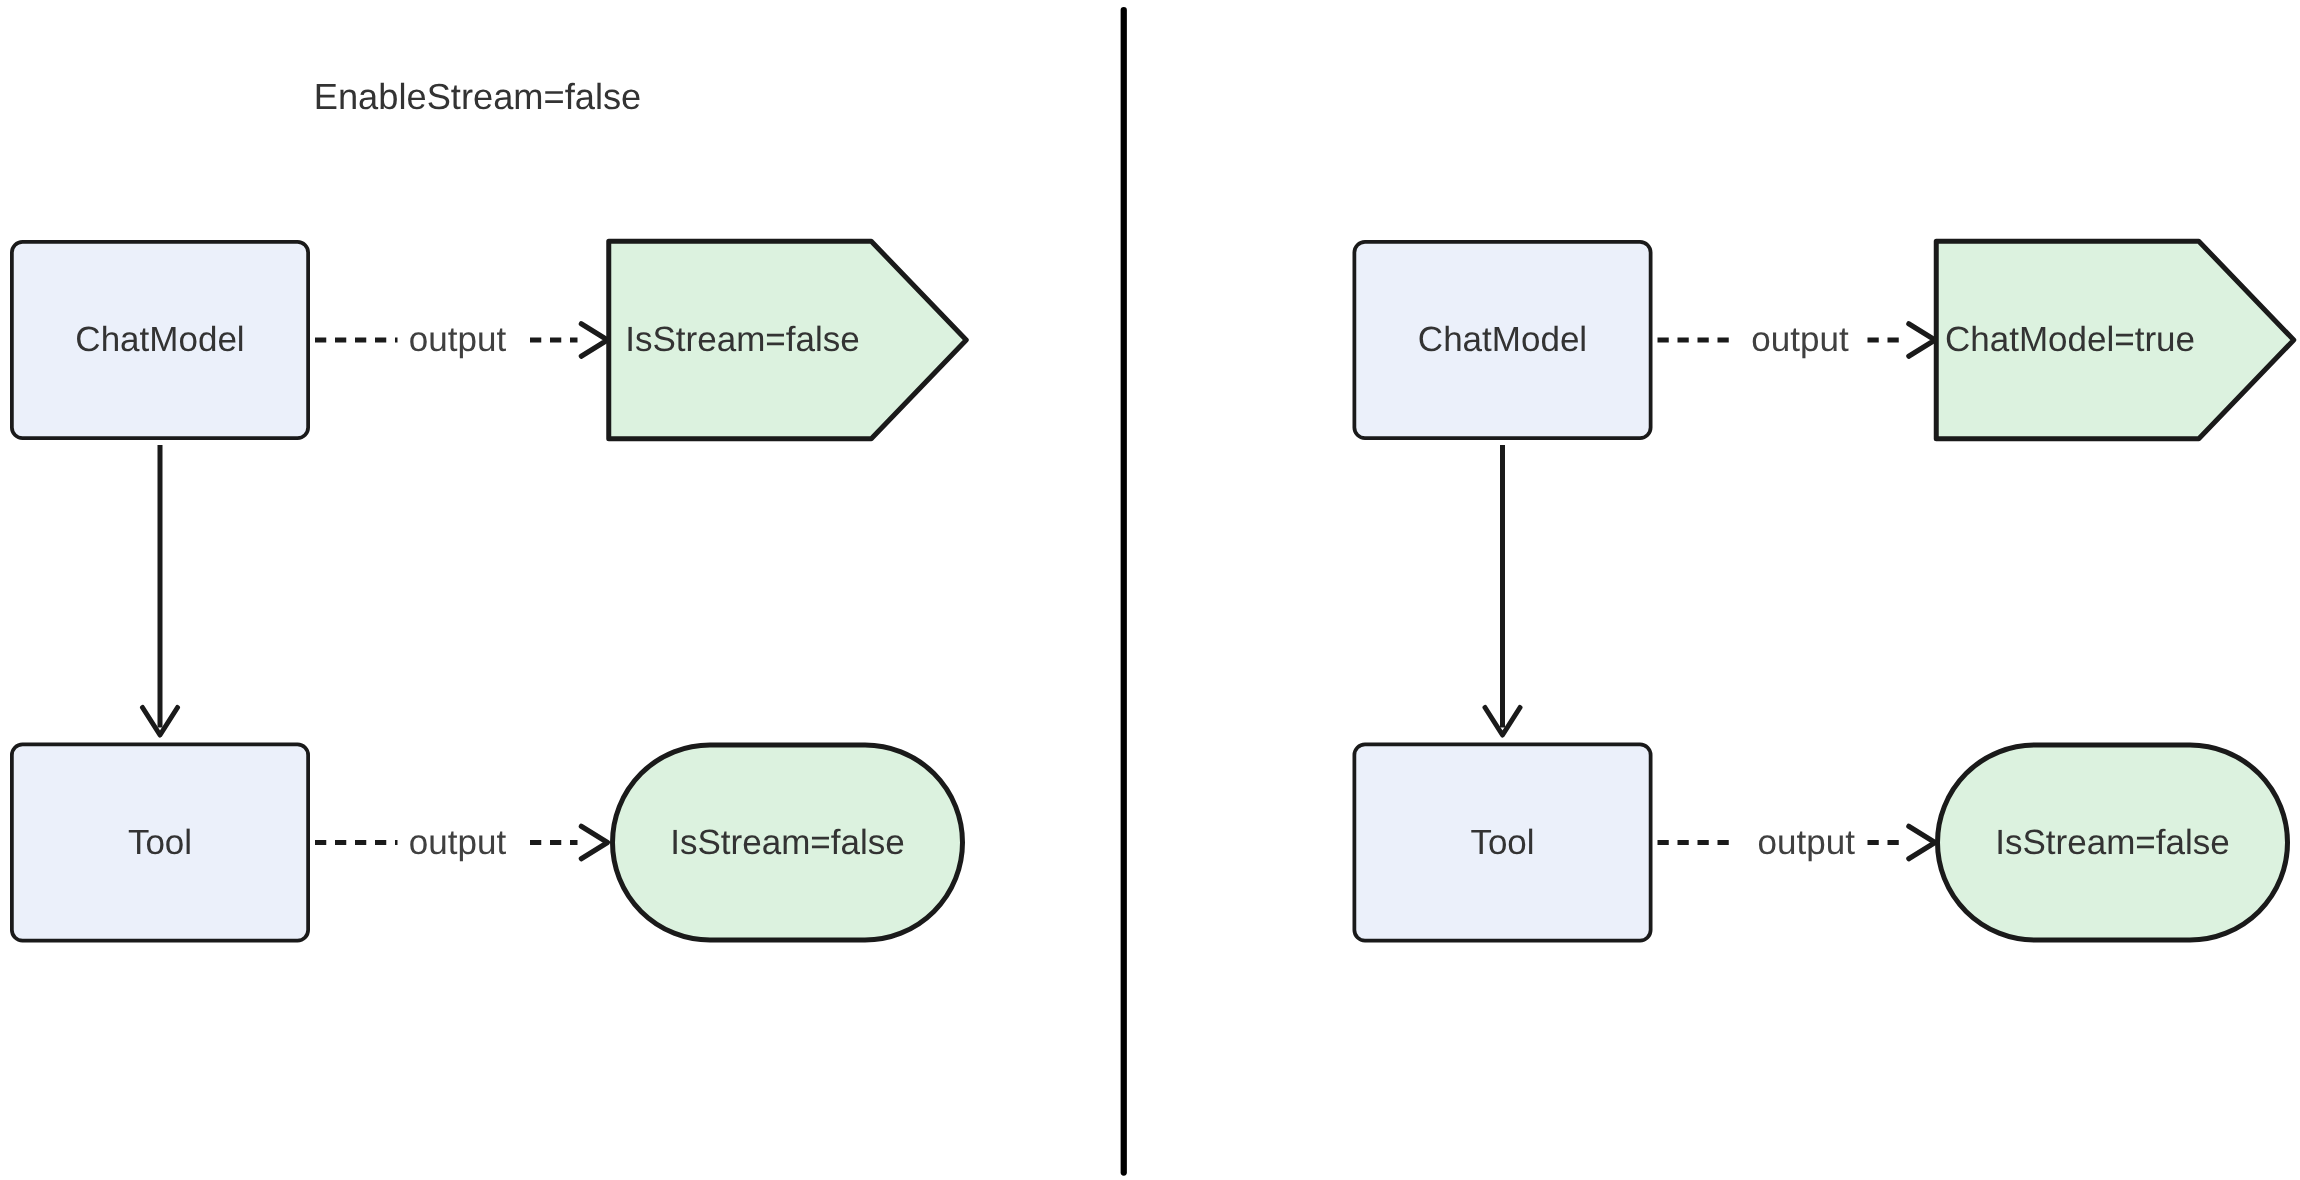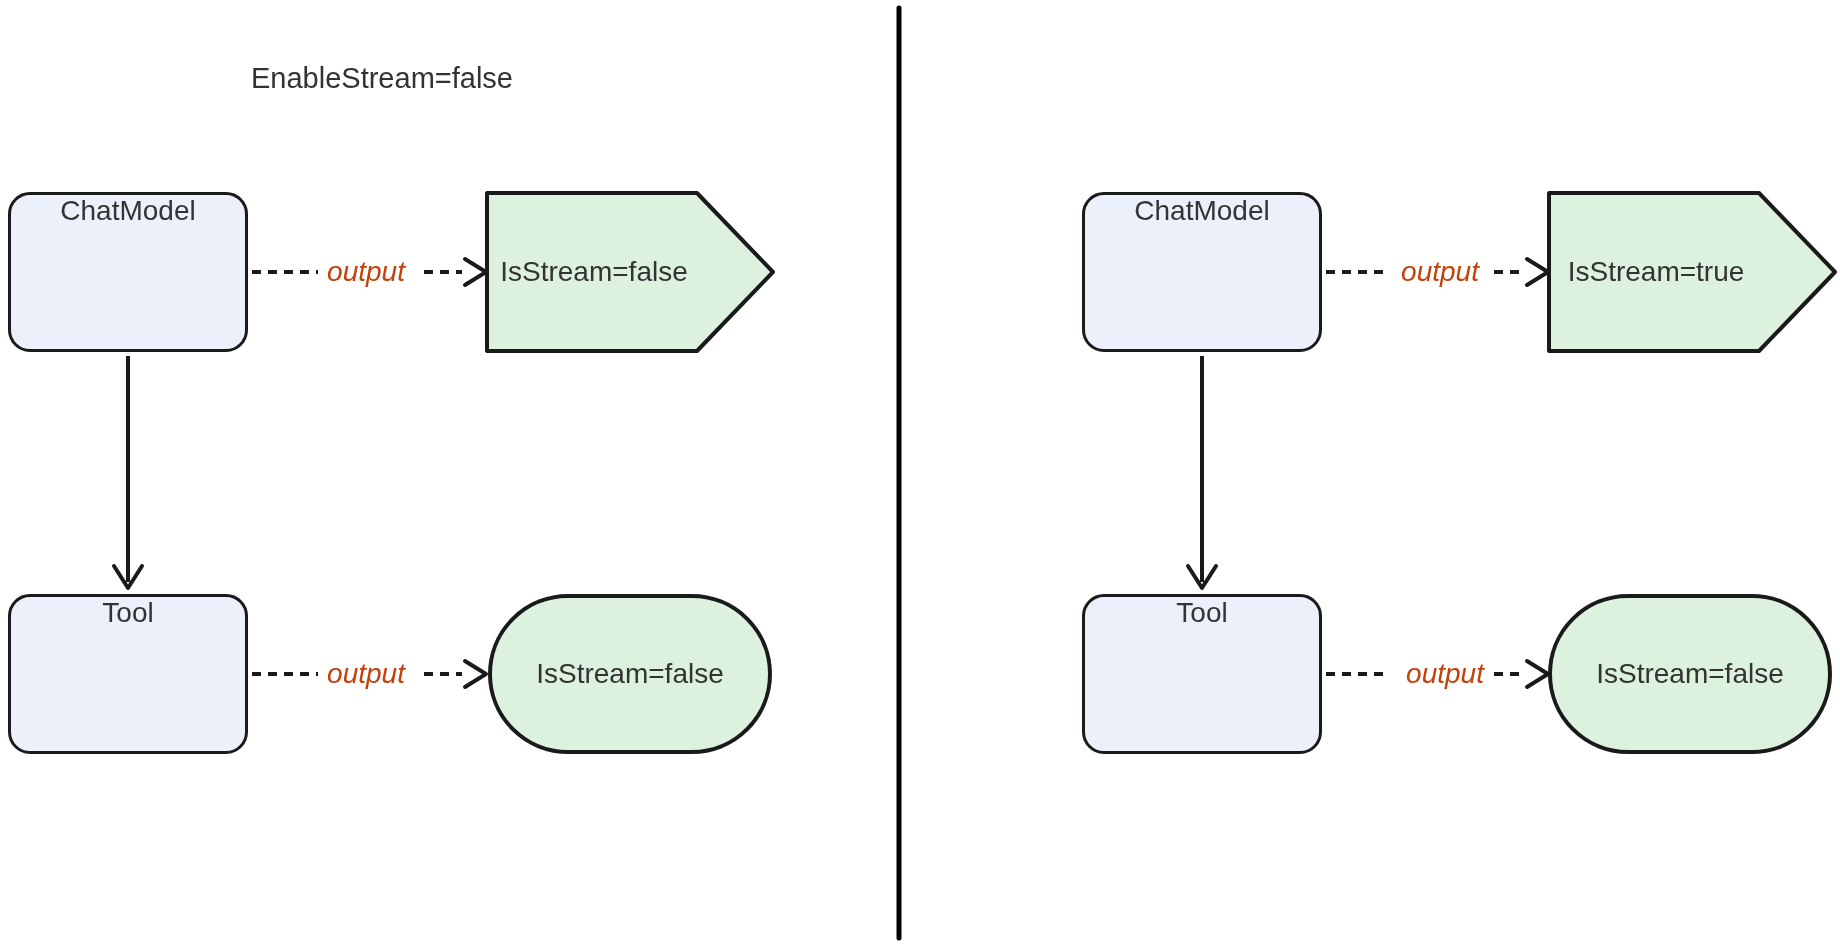--- a/index.html
+++ b/index.html
@@ -30,23 +30,23 @@
     color: #333333;
     z-index: 2;
   }
   .node-box {
     position: absolute;
     width: 240px;
     height: 160px;
     box-sizing: border-box;
     background: #EBF0FA;
     border: 3.5px solid #1a1a1a;
-    border-radius: 22px;
+    border-radius: 10px;
     display: flex;
-    align-items: flex-start;
+    align-items: center;
     justify-content: center;
     font-size: 28px;
     color: #333333;
     z-index: 2;
   }
   .node-stadium {
     position: absolute;
     width: 284px;
     height: 160px;
     box-sizing: border-box;
@@ -78,23 +78,22 @@
     z-index: 3;
   }
   .edge-label {
     position: absolute;
     width: 120px;
     height: 40px;
     display: flex;
     align-items: center;
     justify-content: center;
     font-size: 28px;
-    color: #c2410c;
+    color: #404040;
     z-index: 2;
-    font-style: italic;
   }
   .pentagon-shape { fill: #DCF2DF; stroke: #1a1a1a; stroke-width: 4; stroke-linejoin: round; }
   .edge-stroke { stroke: #1a1a1a; stroke-width: 4; fill: none; }
   .edge-dashed { stroke-dasharray: 9 7; }
   .chevron { stroke: #1a1a1a; stroke-width: 4; fill: none; stroke-linejoin: round; stroke-linecap: round; }
   .divider-line { stroke: #000000; stroke-width: 5; stroke-linecap: round; }
 </style>
 </head>
 <body>
 
@@ -161,21 +160,21 @@
 
   <div class="node-box" style="left:1082px; top:192px;">
     <span>ChatModel</span>
   </div>
 
   <div class="edge-label" style="left:1380px; top:252px;">output</div>
 
   <svg class="pentagon-svg" style="left:1546px; top:190px;" viewBox="0 0 292 164">
     <polygon class="pentagon-shape" points="3,3 213,3 289,82 213,161 3,161"></polygon>
   </svg>
-  <div class="pentagon-label" style="left:1546px; top:190px;">IsStream=true</div>
+  <div class="pentagon-label" style="left:1546px; top:190px;">ChatModel=true</div>
 
   <div class="node-box" style="left:1082px; top:594px;">
     <span>Tool</span>
   </div>
 
   <div class="edge-label" style="left:1385px; top:654px;">output</div>
 
   <div class="node-stadium" style="left:1548px; top:594px;">
     <span>IsStream=false</span>
   </div>

